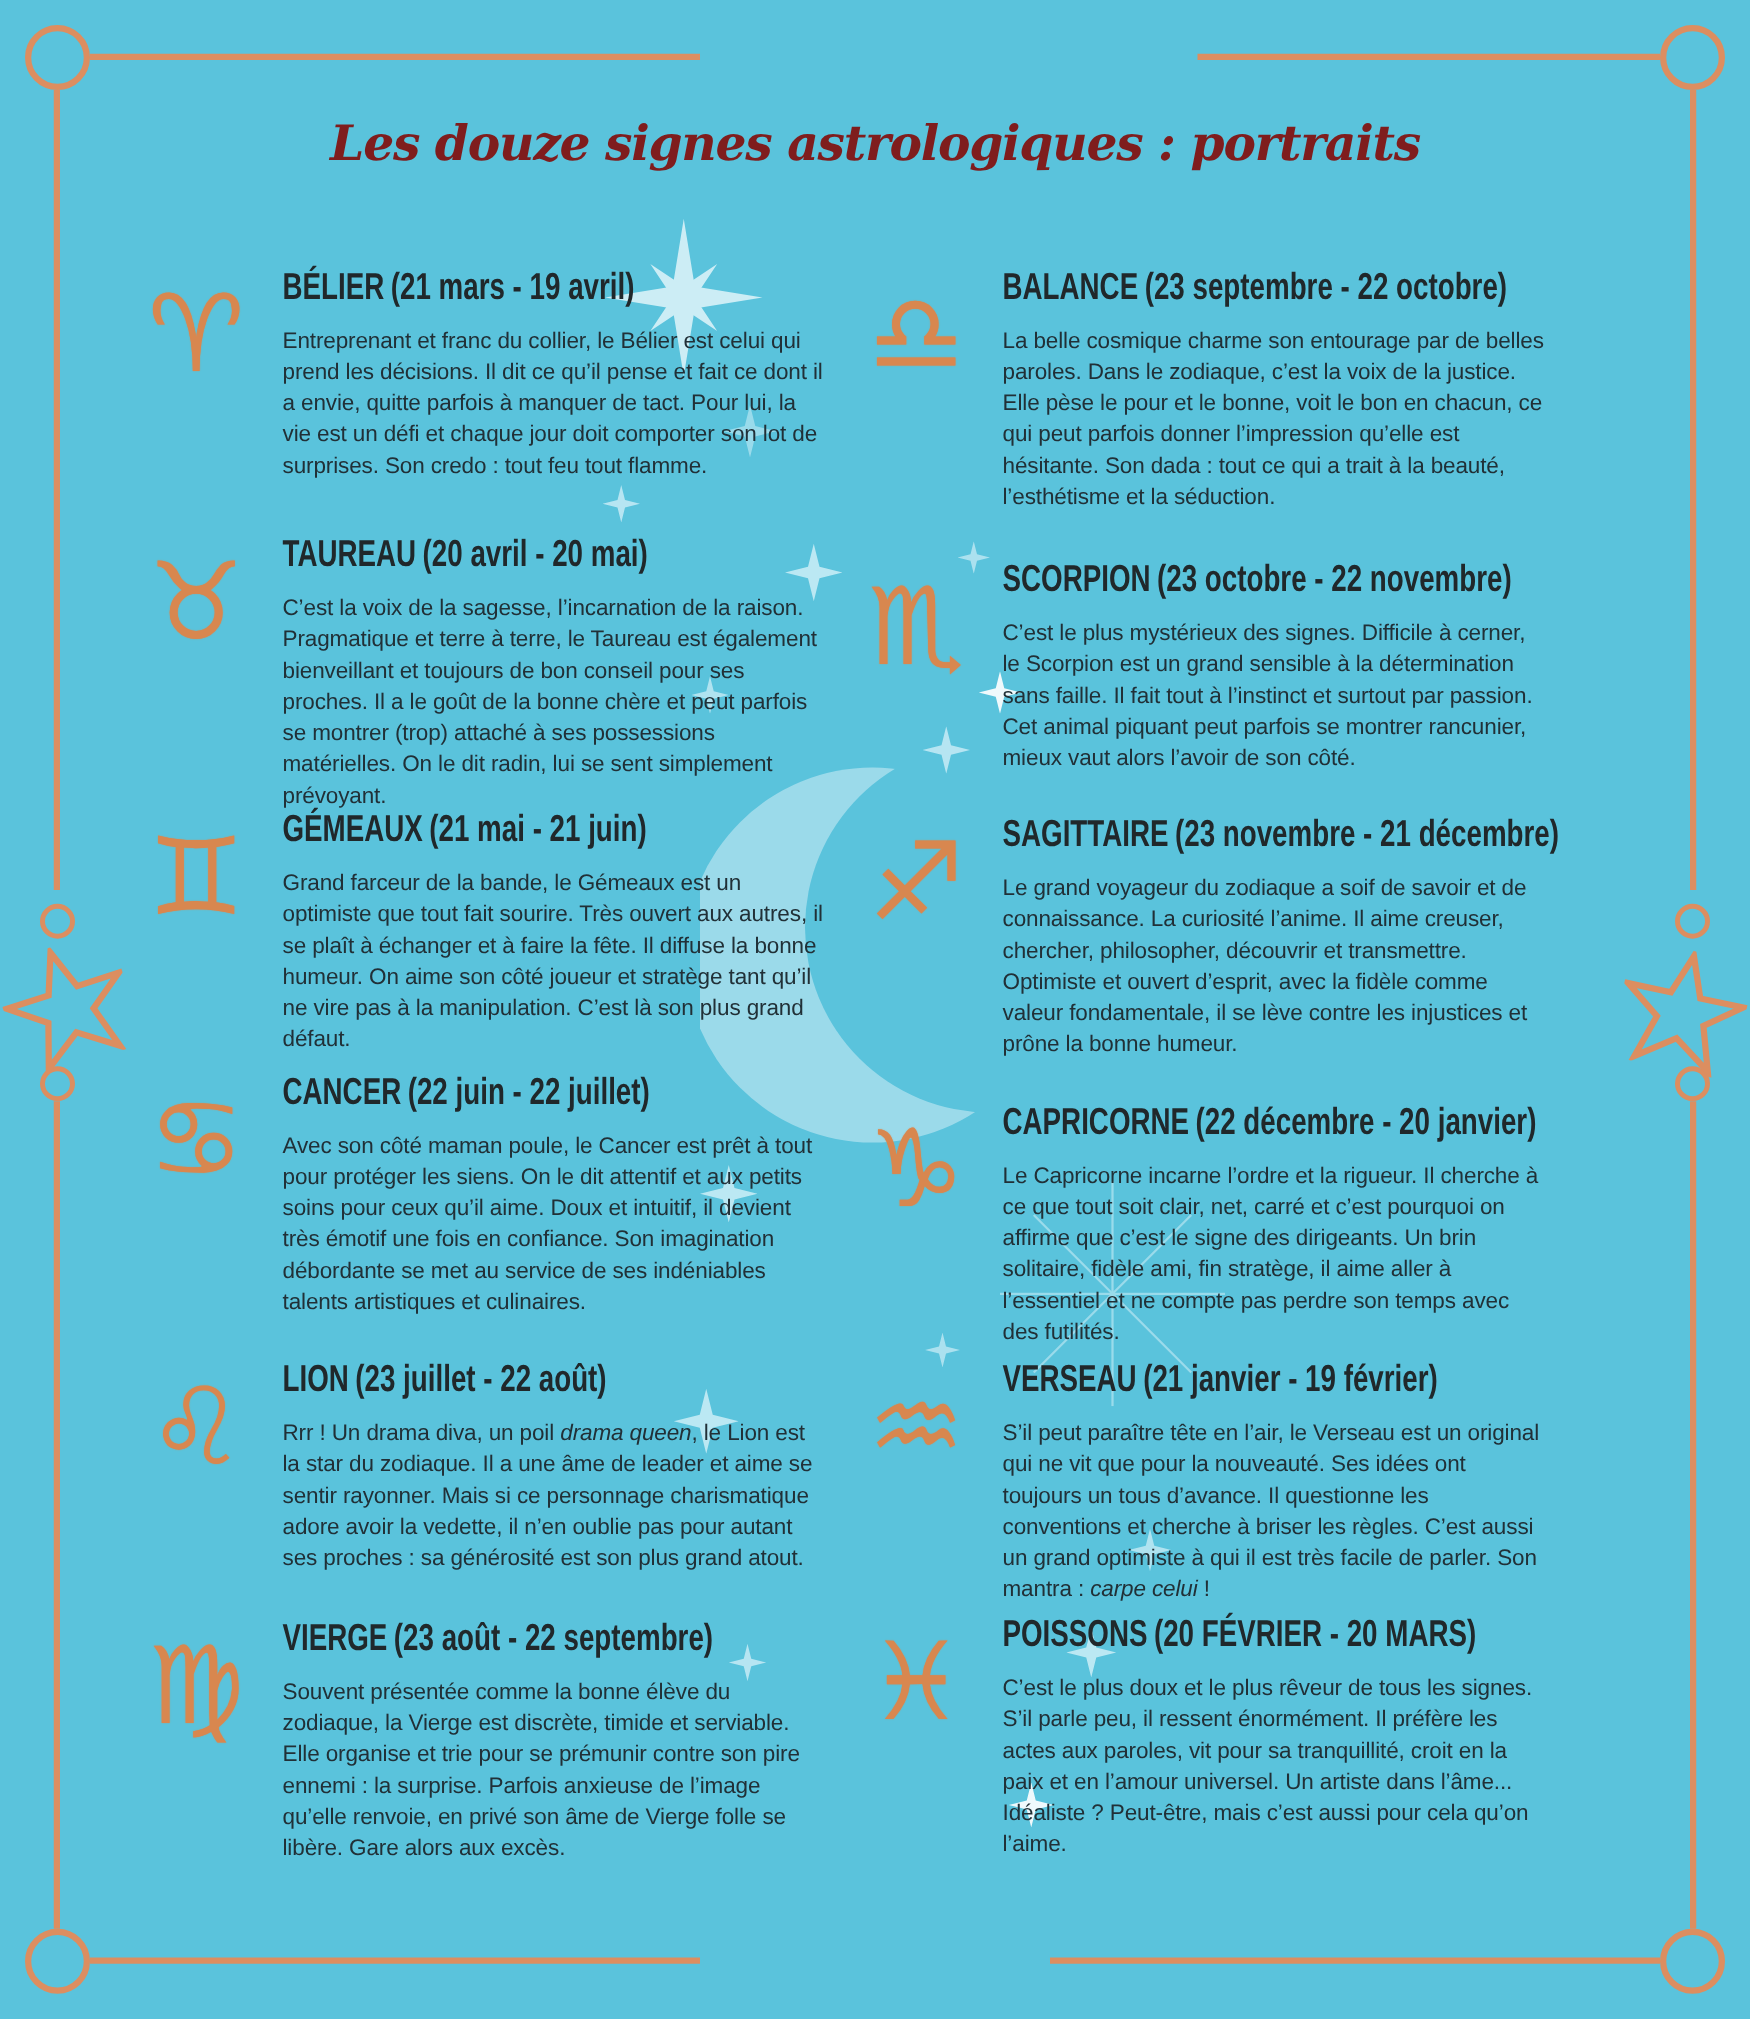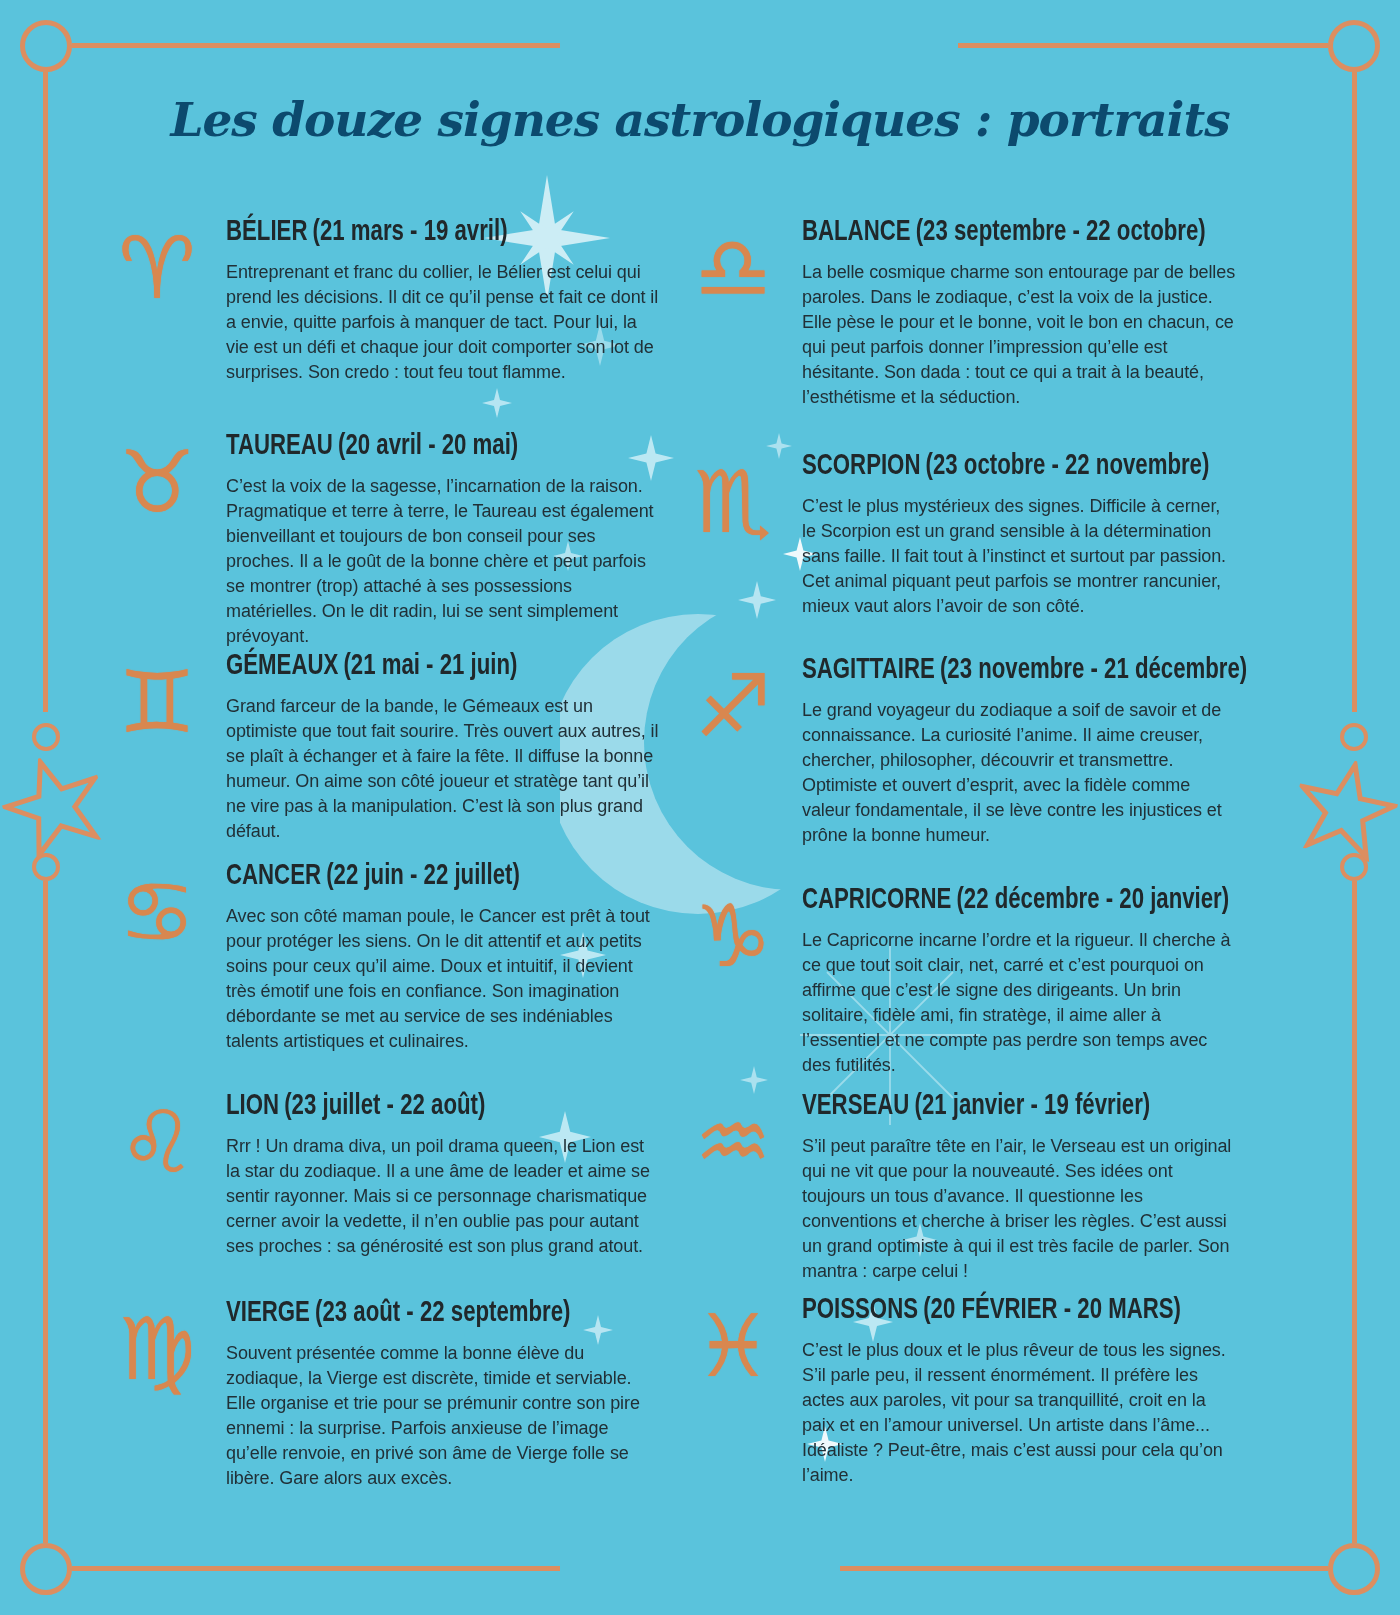--- a/index.html
+++ b/index.html
@@ -16,22 +16,22 @@
     background:var(--bg);
     font-family:"Liberation Sans",sans-serif;
     overflow:hidden;
   }
   
   .page-title{
     position:absolute;left:0;top:92px;width:100%;
     text-align:center;
     font-family:"DejaVu Serif",serif;
     font-style:italic;font-weight:700;
-    font-size:47px;letter-spacing:-1px;
-    color:#0c4a6e;z-index:3;
+    font-size:39px;letter-spacing:-1px;
+    color:#7f1d1d;z-index:3;
   }
   
   .deco{position:absolute;z-index:0;}
   .corner-circle{width:52px;height:52px;border:5px solid var(--accent);border-radius:50%;}
   .small-circle{width:28px;height:28px;border:4px solid var(--accent);border-radius:50%;}
   .h-line{height:5px;background:var(--accent);}
   .v-line{width:5px;background:var(--accent);}
   
   .sparkle{
     position:absolute;background:var(--pale);z-index:1;
@@ -59,21 +59,21 @@
     color:var(--heading);
     white-space:nowrap;
     transform:scaleX(0.74);transform-origin:left center;
     margin-bottom:13px;letter-spacing:0px;
   }
   .sign-heading .dates{margin-left:7px;}
   .sign-body{
     font-size:18px;line-height:25px;color:var(--body);
     font-weight:400;letter-spacing:-0.1px;
   }
-  .sign-body .it{}
+  .sign-body .it{font-style:italic;}
 </style>
 </head>
 <body>
 
 <div class="deco corner-circle" style="left:20px;top:20px"></div>
 <div class="deco corner-circle" style="right:20px;top:20px"></div>
 <div class="deco corner-circle" style="left:20px;top:1543px"></div>
 <div class="deco corner-circle" style="right:20px;top:1543px"></div>
 
 <div class="deco h-line" style="left:72px;top:43px;width:488px"></div>
@@ -181,21 +181,21 @@
     <p class="sign-body"><span>Avec son côté maman poule, le Cancer est prêt à tout pour protéger les siens. On le dit attentif et aux petits soins pour ceux qu’il aime. Doux et intuitif, il devient très émotif une fois en confiance. Son imagination débordante se met au service de ses indéniables talents artistiques et culinaires.</span></p>
   </div>
 </section>
 
 <section class="sign left" style="top:1087px">
   <div class="icon-box">
       <span class="glyph">♌</span>
     </div>
   <div class="txt">
     <h2 class="sign-heading"><span>LION</span><span class="dates">(23 juillet - 22 août)</span></h2>
-    <p class="sign-body"><span>Rrr ! Un drama diva, un poil </span><span class="it">drama queen</span><span>, le Lion est la star du zodiaque. Il a une âme de leader et aime se sentir rayonner. Mais si ce personnage charismatique cerner avoir la vedette, il n’en oublie pas pour autant ses proches : sa générosité est son plus grand atout.</span></p>
+    <p class="sign-body"><span>Rrr ! Un drama diva, un poil </span><span class="it">drama queen</span><span>, le Lion est la star du zodiaque. Il a une âme de leader et aime se sentir rayonner. Mais si ce personnage charismatique adore avoir la vedette, il n’en oublie pas pour autant ses proches : sa générosité est son plus grand atout.</span></p>
   </div>
 </section>
 
 <section class="sign left" style="top:1294px">
   <div class="icon-box">
       <span class="glyph">♍</span>
     </div>
   <div class="txt">
     <h2 class="sign-heading"><span>VIERGE</span><span class="dates">(23 août - 22 septembre)</span></h2>
     <p class="sign-body"><span>Souvent présentée comme la bonne élève du zodiaque, la Vierge est discrète, timide et serviable. Elle organise et trie pour se prémunir contre son pire ennemi : la surprise. Parfois anxieuse de l’image qu’elle renvoie, en privé son âme de Vierge folle se libère. Gare alors aux excès.</span></p>

